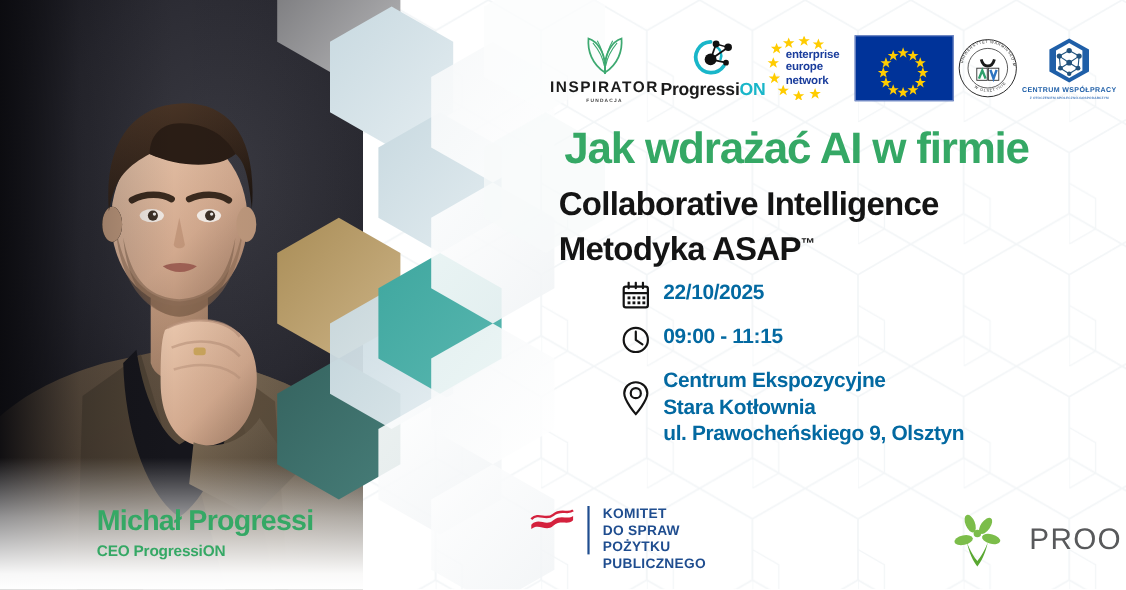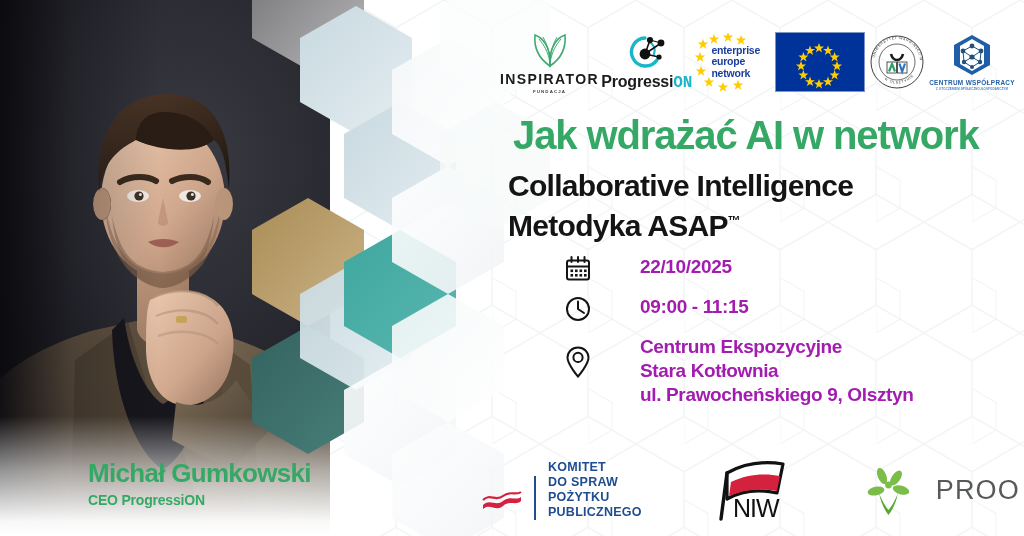--- a/index.html
+++ b/index.html
@@ -55,21 +55,21 @@
 
   .insp-word{
     font-size:14px;font-weight:700;letter-spacing:1.4px;color:#1b1b1b;
     margin-top:3px;font-family:"Liberation Sans", sans-serif;
   }
   .insp-sub{font-size:4.4px;font-weight:700;letter-spacing:1.1px;color:#3d3d3d;margin-top:2px;}
 
   .prog-word{
     font-size:16px;font-weight:700;color:#1b1b1b;letter-spacing:-.2px;margin-top:1px;
   }
-  .prog-word .on{color:#19b6c9;font-family:Liberation Mono, monospace;}
+  .prog-word .on{color:#19b6c9;}
 
   .een-wrap{position:relative;width:78px;height:58px;}
   .een-text{
     position:absolute;left:17px;top:12px;
     font-size:10.5px;font-weight:700;line-height:11.5px;color:#1a3d9c;
     letter-spacing:-.2px;
   }
 
   .euflag{width:88px;height:58px;background:#003399;border:1px solid #7f93c9;position:relative;}
 
@@ -89,40 +89,40 @@
     font-size:30px;font-weight:800;color:#141414;
     letter-spacing:-.7px;line-height:35px;
   }
   .subhead .tm{font-size:13px;vertical-align:super;font-weight:700;letter-spacing:0;}
 
   
   .info{position:absolute;left:565px;top:255px;width:440px;}
   .info-row{display:flex;align-items:flex-start;margin-bottom:13px;}
   .info-icon{width:38px;flex:0 0 38px;display:flex;justify-content:flex-start;padding-top:1px;}
   .info-text{
-    font-size:19px;font-weight:800;color:#a21caf;line-height:24px;letter-spacing:-.35px;margin-left:37px;
+    font-size:19px;font-weight:800;color:#0369a1;line-height:24px;letter-spacing:-.35px;
   }
   .info-row.place .info-icon{padding-top:11px;}
 
   
   .speaker-name{
     position:absolute;left:88px;top:458px;
     font-size:26px;font-weight:800;color:#35a865;letter-spacing:-.7px;white-space:nowrap;
   }
   .speaker-role{
     position:absolute;left:88px;top:492px;
     font-size:14px;font-weight:800;color:#35a865;letter-spacing:-.2px;white-space:nowrap;
   }
 
   
   .logos-bottom{
     position:absolute;left:480px;top:452px;width:540px;height:76px;
     display:flex;align-items:center;justify-content:space-between;
   }
-  .kdsp{display:flex;align-items:flex-end;}
+  .kdsp{display:flex;align-items:flex-start;}
   .kdsp-divider{width:2px;height:44px;background:#1f4d8f;margin:0 12px 0 10px;}
   .kdsp-text{
     font-size:12.5px;font-weight:800;line-height:15px;color:#1f4d8f;letter-spacing:.25px;
   }
   .niw-wrap{position:relative;width:92px;height:70px;}
   .proo-wrap{display:flex;align-items:center;}
   .proo-word{
     font-size:27px;font-weight:400;color:#58595b;letter-spacing:1.2px;margin-left:23px;
   }
 </style>
@@ -406,21 +406,21 @@
           <circle cx="18" cy="29" r="2.2"></circle>
             <circle cx="34" cy="29" r="2.2"></circle>
           <circle cx="26" cy="34" r="2"></circle>
         </g>
       </svg>
       <div class="cw-word">CENTRUM WSPÓŁPRACY</div>
       <div class="cw-sub">Z OTOCZENIEM SPOŁECZNO-GOSPODARCZYM</div>
     </div>
   </div>
 
-  <div class="headline">Jak wdrażać AI w network</div>
+  <div class="headline">Jak wdrażać AI w firmie</div>
   <div class="subhead">
     <div>Collaborative Intelligence</div>
     <div><span>Metodyka ASAP</span><span class="tm">™</span></div>
   </div>
 
   <div class="info">
 
     <div class="info-row">
       <div class="info-icon">
         <svg width="26" height="26" viewBox="0 0 26 26">
@@ -462,47 +462,39 @@
         </svg>
       </div>
       <div class="info-text">
         <div>Centrum Ekspozycyjne</div>
         <div>Stara Kotłownia</div>
         <div>ul. Prawocheńskiego 9, Olsztyn</div>
       </div>
     </div>
   </div>
 
-  <div class="speaker-name">Michał Gumkowski</div>
+  <div class="speaker-name">Michał Progressi</div>
   <div class="speaker-role">CEO ProgressiON</div>
 
   <div class="logos-bottom">
 
     <div class="kdsp">
       <svg width="44" height="32" viewBox="0 0 44 32">
         <path d="M3 17 C 10 10 16 19 23 13 C 30 7 36 13 41 9 L 41 13 C 36 18 30 12 23 18 C 16 24 10 15 3 21 Z" fill="#d4213d"></path>
         <path d="M3 12 C 10 5 16 14 23 8 C 30 2 36 8 41 4" fill="none" stroke="#d4213d" stroke-width="2.2"></path>
       </svg>
       <div class="kdsp-divider"></div>
       <div class="kdsp-text">
         <div>KOMITET</div>
         <div>DO SPRAW</div>
         <div>POŻYTKU</div>
         <div>PUBLICZNEGO</div>
       </div>
     </div>
 
-    <div class="niw-wrap">
-      <svg width="92" height="70" viewBox="0 0 92 70">
-        <path d="M 20 18 C 38 8 58 6 76 9 L 70 38 C 52 34 34 36 20 44 Z" fill="#ffffff" stroke="#111" stroke-width="3.2" stroke-linejoin="round"></path>
-        <path d="M 24 27 C 40 19 58 18 73 21 L 70 36 C 54 33 38 34 22 41 Z" fill="#d4213d"></path>
-        <path d="M 20 18 L 14 64" stroke="#111" stroke-width="3.4" stroke-linecap="round" fill="none"></path>
-        <text x="26" y="62" font-family="'Liberation Sans',sans-serif" font-size="25" font-weight="400" fill="#111" letter-spacing="-1">NIW</text>
-      </svg>
-    </div>
 
     <div class="proo-wrap">
       <svg width="48" height="54" viewBox="0 0 48 54">
         <g fill="#7cbd4a">
           <ellipse cx="17" cy="13" rx="4.3" ry="8.5" transform="rotate(-22 17 13)"></ellipse>
           <ellipse cx="31" cy="15" rx="4.3" ry="8.5" transform="rotate(35 31 15)"></ellipse>
           <ellipse cx="11" cy="28" rx="8.5" ry="4.3" transform="rotate(-12 11 28)"></ellipse>
           <ellipse cx="36" cy="27" rx="8.5" ry="4.3" transform="rotate(16 36 27)"></ellipse>
           <circle cx="23.5" cy="22" r="3.4"></circle>
         </g>

